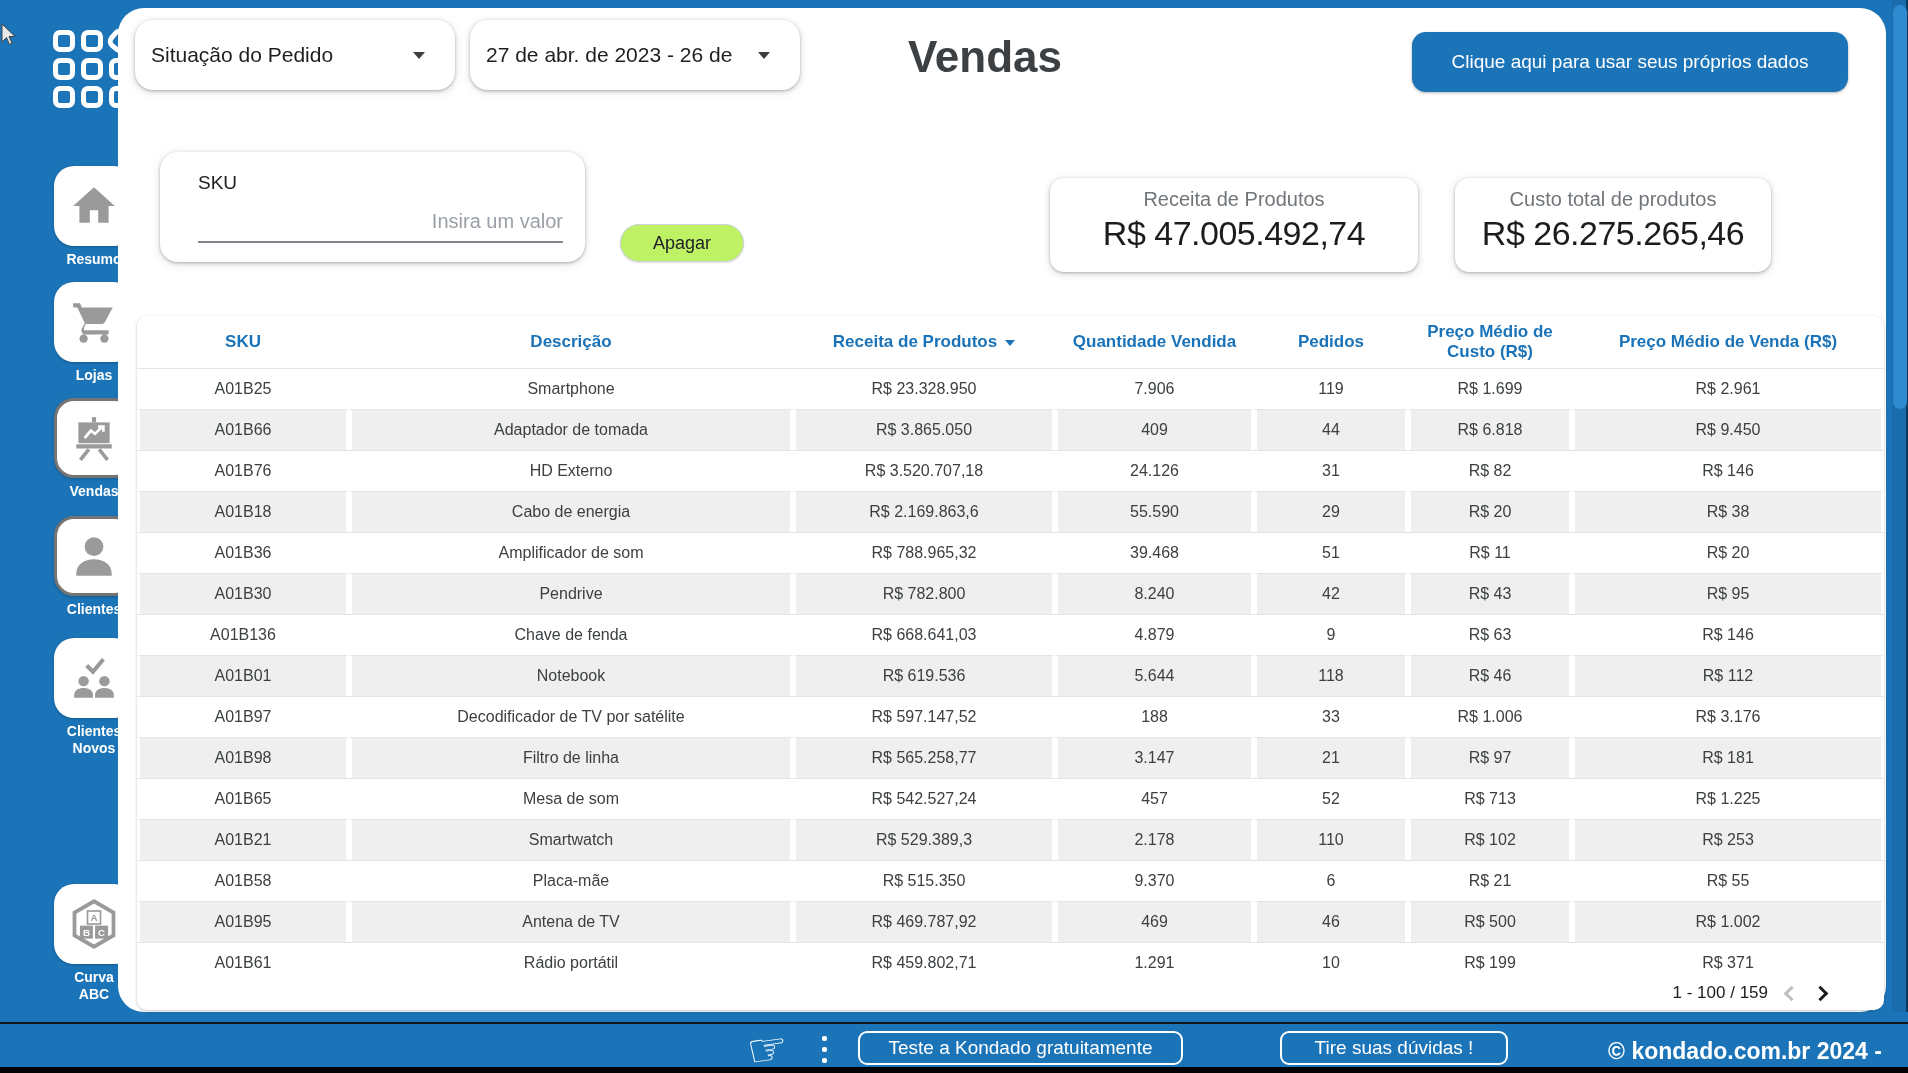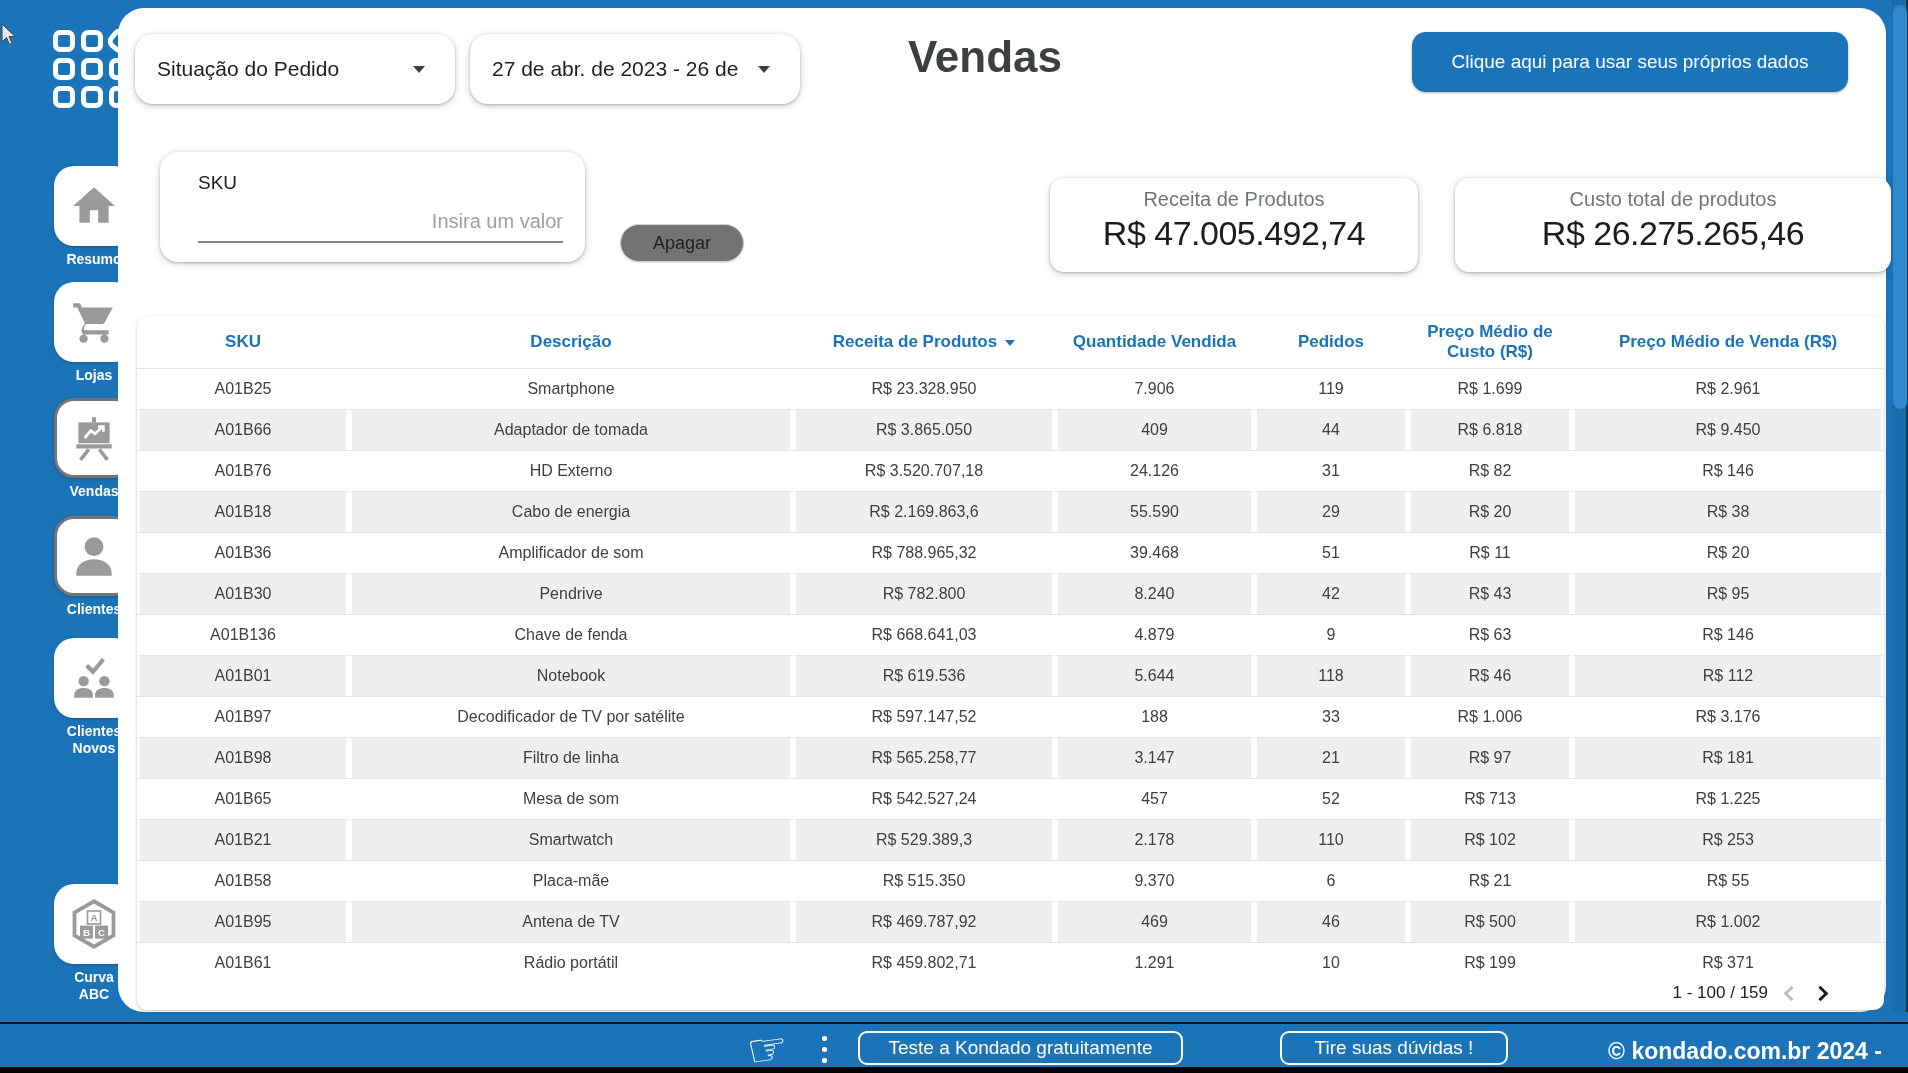--- a/index.html
+++ b/index.html
@@ -31,23 +31,23 @@
     display:flex; align-items:center; justify-content:center;
     box-shadow:0 1px 3px rgba(0,0,0,.25);
   }
   .nav-item.active .nav-icon { border:3px solid #757575; }
   .nav-label { color:#fff; font-weight:bold; font-size:14px; line-height:1.18; width:92px; margin:5px auto 0; }
   .nav-label.narrow { width:58px; }
   .nav-icon svg { display:block; }
   
   .card-shadow { box-shadow:0 1px 3px rgba(60,64,67,.35), 0 2px 8px rgba(60,64,67,.18); }
   .dropdown {
-    position:absolute; top:34px; height:70px; background:#fff; border-radius:18px;
+    position:absolute; top:20px; height:70px; background:#fff; border-radius:18px;
     display:flex; align-items:center; justify-content:space-between;
-    padding:0 30px 0 22px; cursor:pointer;
+    padding:0 30px 0 16px; cursor:pointer;
   }
   .dropdown .dd-text { font-size:21px; color:#1f1f1f; white-space:nowrap; overflow:hidden; }
   .caret { width:0; height:0; border-left:6px solid transparent; border-right:6px solid transparent; border-top:7px solid #3c4043; margin-left:14px; flex:none; }
   #dd-status { left:135px; width:320px; }
   #dd-date   { left:470px; width:330px; }
   .page-title {
     position:absolute; left:800px; top:32px; width:370px; text-align:center;
     font-size:44px; font-weight:bold; color:#3c4043;
   }
   .cta-button {
@@ -60,27 +60,27 @@
   .sku-card { position:absolute; left:160px; top:152px; width:425px; height:110px; background:#fff; border-radius:18px; padding:20px 30px 0 38px; }
   .sku-label { font-size:19px; color:#202124; }
   .sku-input {
     display:block; width:365px; margin-top:14px; border:none; outline:none;
     border-bottom:2px solid #80868b; font-size:20px; padding:2px 0 8px 0;
     font-family:"Liberation Sans",sans-serif; color:#202124; background:transparent;text-align:right;
   }
   .sku-input::placeholder { color:#9aa0a6; }
   .clear-button {
     position:absolute; left:620px; top:224px; width:124px; height:38px;
-    background:#737373; border:1.5px solid #c9d1d6; border-radius:19px;
+    background:#bef264; border:1.5px solid #c9d1d6; border-radius:19px;
     font-size:18px; color:#202124; font-family:"Liberation Sans",sans-serif; cursor:pointer;
     box-shadow:0 1px 2px rgba(0,0,0,.12);
   }
   .kpi-card { position:absolute; top:178px; height:94px; background:#fff; border-radius:14px; text-align:center; padding-top:10px; }
   #kpi-0 { left:1050px; width:368px; }
-  #kpi-1 { left:1455px; width:436px; }
+  #kpi-1 { left:1455px; width:316px; }
   .kpi-label { font-size:20px; color:#70757a; }
   .kpi-value { font-size:34px; color:#1c1c1c; margin-top:3px; letter-spacing:-0.5px; }
   
   .table-card {
     position:absolute; left:137px; top:316px; width:1747px; height:694px;
     background:#fff; border-radius:10px; box-shadow:0 1px 3px rgba(60,64,67,.3);
   }
   table { width:1747px; border-collapse:separate; border-spacing:0; table-layout:fixed; }
   th {
     height:52px; color:#1a73b8; font-weight:bold; font-size:17px; line-height:1.15;

